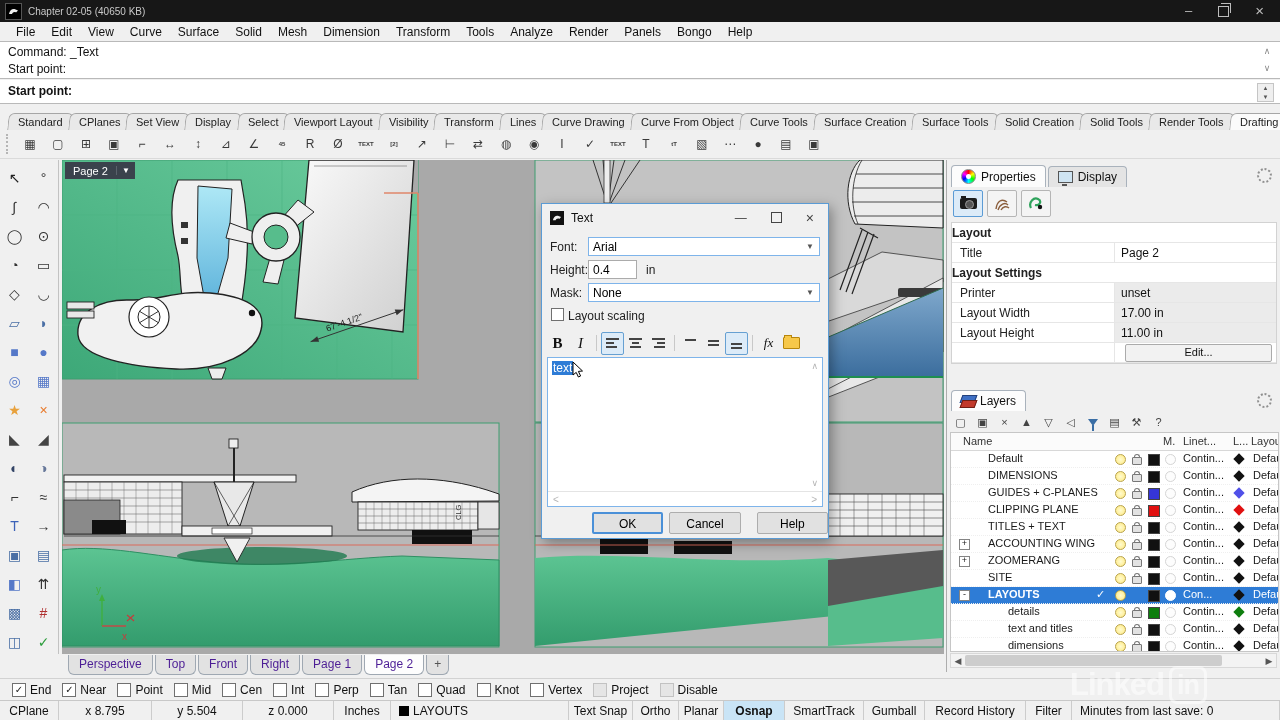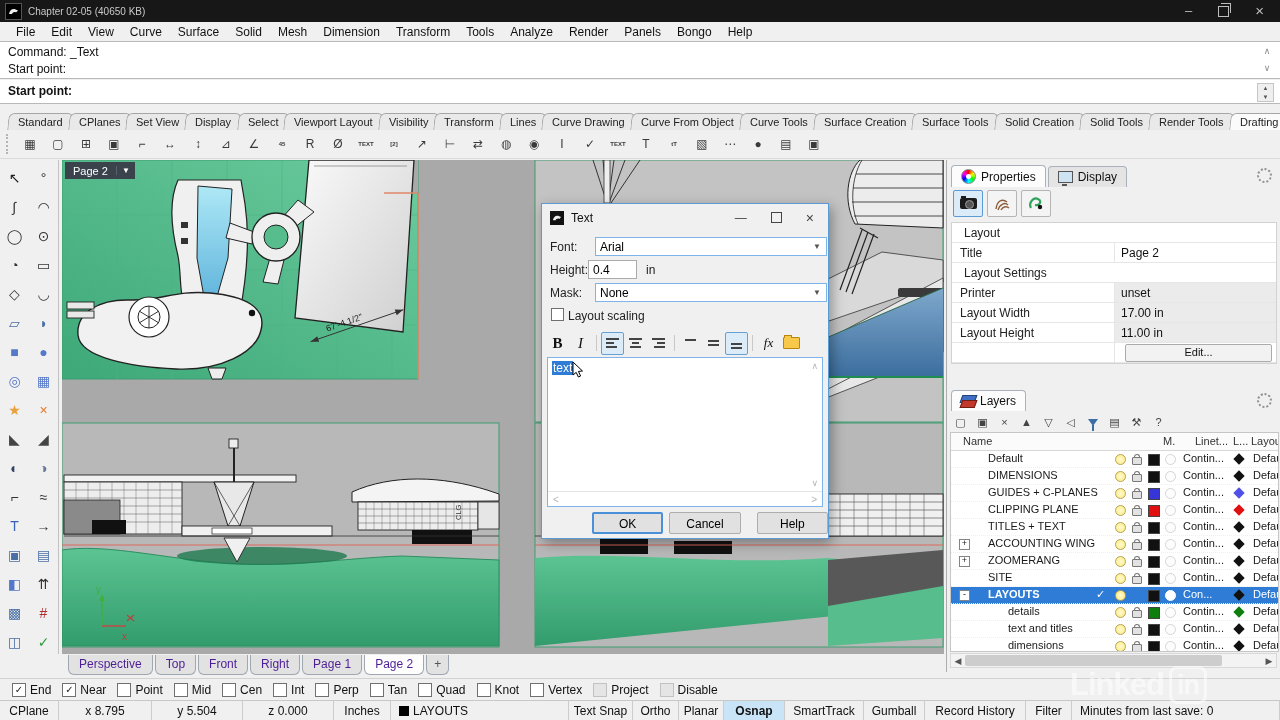--- a/index.html
+++ b/index.html
@@ -63,21 +63,21 @@
   .sidebar .gear1{position:absolute;right:8px;top:8px;}
   .props-icons{position:absolute;left:6px;top:30px;display:flex;gap:4px;}
   .pibtn{width:28px;height:25px;border:1px solid #B5B5B5;background:#F4F4F4;display:flex;align-items:center;justify-content:center;border-radius:2px;}
   .pibtn.active{border-color:#5B9BD5;background:#DCEBF8;}
   .camera{width:17px;height:11px;background:#1C1C1C;border-radius:2px;position:relative;}
   .camera:before{content:'';position:absolute;left:5px;top:1.5px;width:7px;height:7px;border-radius:50%;background:#555;border:1px solid #999;}
   .camera:after{content:'';position:absolute;left:1px;top:-2px;width:5px;height:2px;background:#1C1C1C;}
   .props-grid{position:absolute;left:4px;top:62px;width:324px;background:#FFF;border:1px solid #D2D2D2;}
   .prow{height:19px;border-bottom:1px solid #E6E6E6;position:relative;font-size:12px;display:flex;align-items:center;}
   .prow .plabel{padding-left:8px;width:162px;box-sizing:border-box;color:#222;}
-  .prow.hdr .plabel{padding-left:12px;width:100%;}
+  .prow.hdr .plabel{padding-left:0;width:100%;font-weight:bold;}
   .prow .pvalue{flex:1;height:100%;display:flex;align-items:center;padding-left:6px;border-left:1px solid #E6E6E6;box-sizing:border-box;}
   .prow .pvalue.shaded{background:#EBEBEB;}
   .edit-btn{margin:1px 4px;flex:1;height:16px;background:#F2F2F2;border:1px solid #ABABAB;font-size:11px;text-align:center;line-height:15px;border-radius:2px;}
 
   
   .layers-tabrow{position:absolute;left:4px;top:229px;display:flex;height:22px;align-items:flex-end;}
   .shield{width:14px;height:13px;position:relative;}
   .shield i{position:absolute;left:0;width:13px;height:6px;transform:skewX(-20deg);display:block;}
   .shield i.b{top:0;background:#3E6FC4;border:1px solid #23407A;}
   .shield i.r{top:5px;background:#C2392B;border:1px solid #6E1E15;}
@@ -128,21 +128,21 @@
   .seg.active{background:#C9E4F6;font-weight:bold;}
   .seg .sw{width:10px;height:10px;background:#000;margin-right:4px;flex:none;}
 
   
   .dialog{left:541px;top:203px;width:286px;height:334px;background:#F0F0F0;border:1px solid #5A9BD5;box-shadow:3px 4px 12px rgba(0,0,0,.35);z-index:10;}
   .dlg-title{position:absolute;left:0;top:0;right:0;height:27px;display:flex;align-items:center;}
   .dlg-title .dicon{width:14px;height:14px;background:#111;margin:0 7px 0 8px;display:flex;align-items:center;justify-content:center;}
   .dlg-controls{margin-left:auto;display:flex;align-items:center;gap:24px;padding-right:14px;color:#444;}
   .dlg-restore{width:9px;height:9px;border:1px solid #444;}
   .dlg-label{position:absolute;left:8px;font-size:12px;color:#222;}
-  .combo{position:absolute;left:53px;width:232px;height:19px;border:1px solid #7EB4EA;background:#FFF;display:flex;align-items:center;box-sizing:border-box;}
+  .combo{position:absolute;left:46px;width:232px;height:19px;border:1px solid #7EB4EA;background:#FFF;display:flex;align-items:center;box-sizing:border-box;}
   .combo input{border:none;outline:none;flex:1;font:12px "Liberation Sans",sans-serif;padding-left:4px;background:transparent;}
   .combo .caret{color:#555;font-size:8px;padding-right:5px;}
   .hinput{position:absolute;left:46px;width:49px;height:19px;border:1px solid #ABABAB;box-sizing:border-box;font:12px "Liberation Sans",sans-serif;padding-left:4px;}
   .cb{width:11px;height:11px;border:1px solid #707070;background:#FFF;display:inline-block;}
   .fmtbar{position:absolute;left:4px;top:127px;height:24px;display:flex;align-items:center;}
   .fbtn{width:21px;height:21px;display:flex;align-items:center;justify-content:center;border:1px solid transparent;border-radius:2px;}
   .fbtn.sel{border-color:#66A0D2;background:#DCEBF8;}
   .fbtn.b{font-family:"Liberation Serif",serif;font-weight:bold;font-size:15px;}
   .fbtn.i{font-family:"Liberation Serif",serif;font-style:italic;font-size:15px;}
   .fsep{width:1px;height:16px;background:#C8C8C8;margin:0 4px;}
@@ -539,21 +539,21 @@
         </div>
         <div class="ltb">▤</div>
         <div class="ltb">⚒</div>
         <div class="ltb">?</div>
       </div>
 
     <div class="layers-grid">
       <div class="lheaders">
         <span style="left:12px">Name</span>
         <span style="left:212px">M.</span>
-        <span style="left:244px">Linet...</span>
+        <span style="left:232px">Linet...</span>
         <span style="left:282px">L...</span>
         <span style="left:300px">Layou</span>
       </div>
       <div id="layer-rows">
           <div class="lrow">
             <span class="lname" style="left: 37px;">Default</span>
             <span class="bulb"></span>
             <span class="lock"></span>
             <span class="lswatch" style="background: rgb(17, 17, 17);"></span>
             <span class="lcircle"></span>

